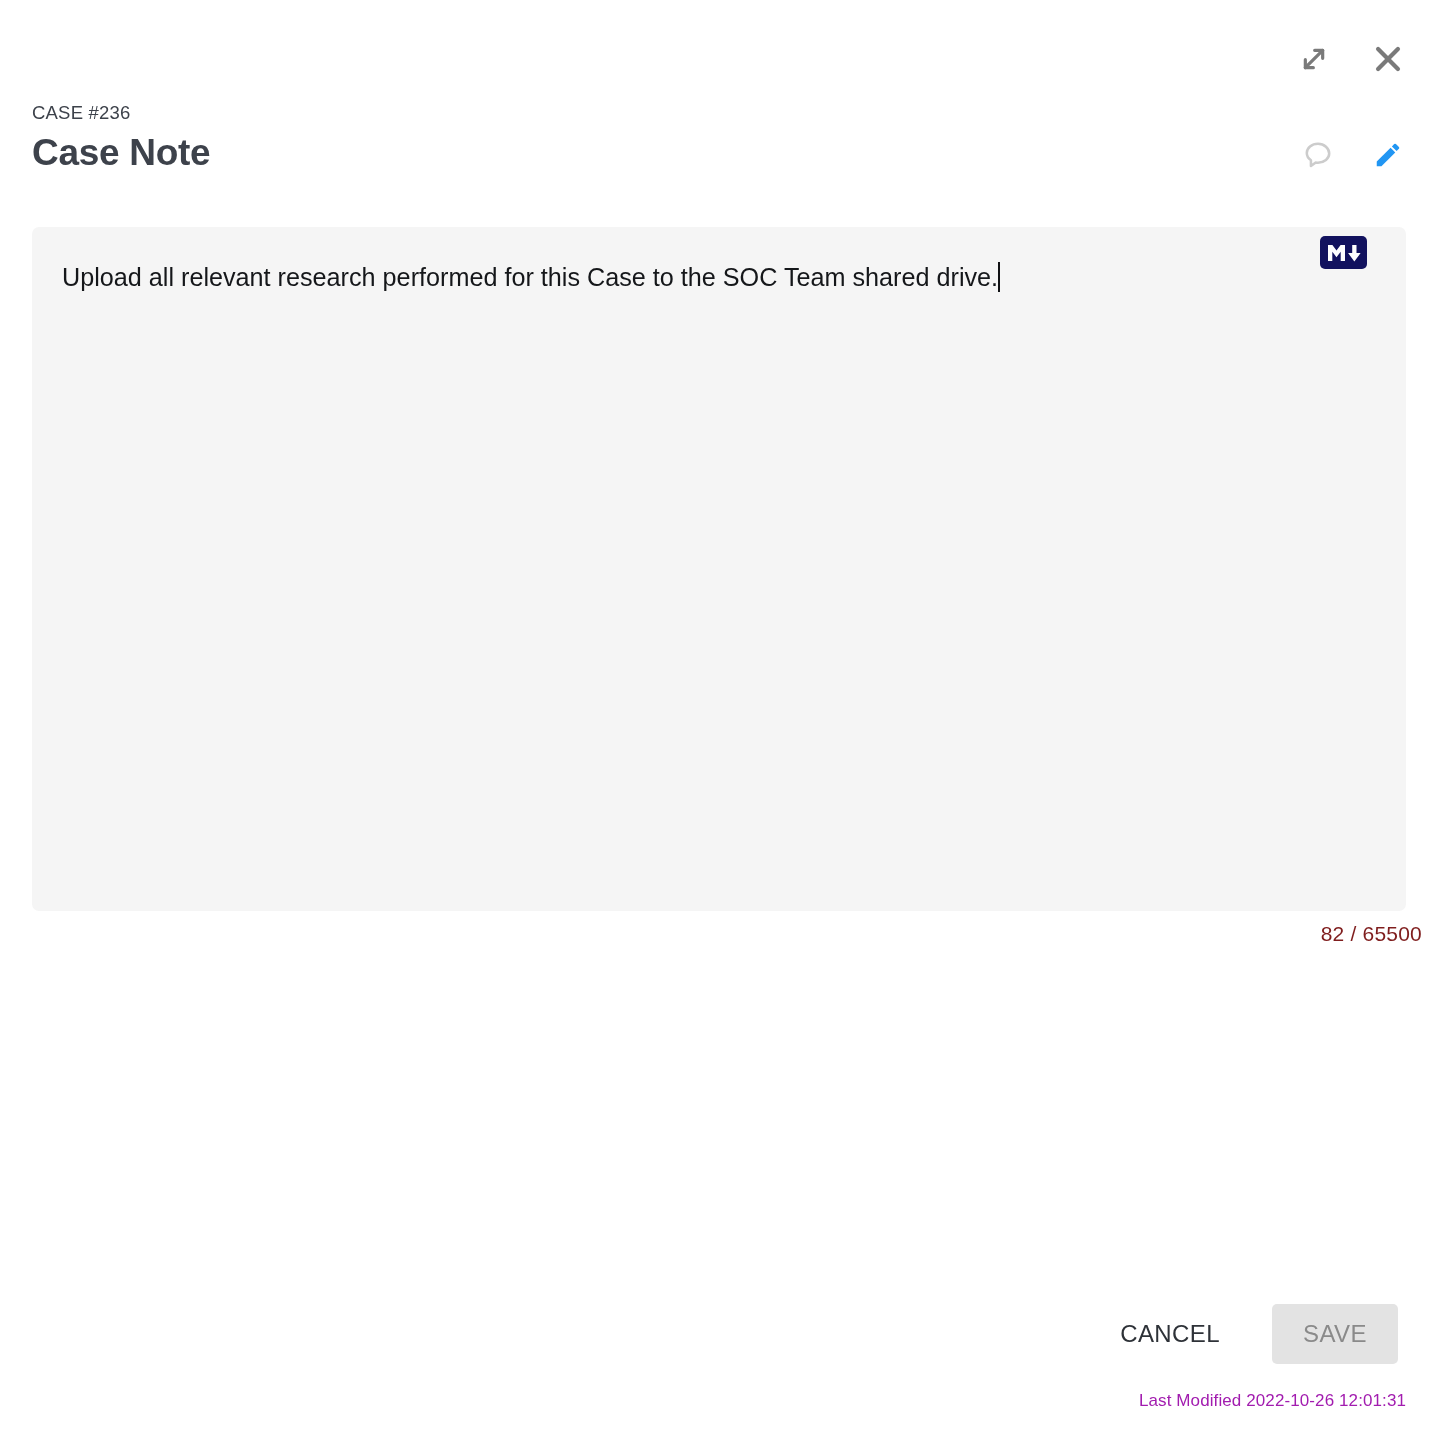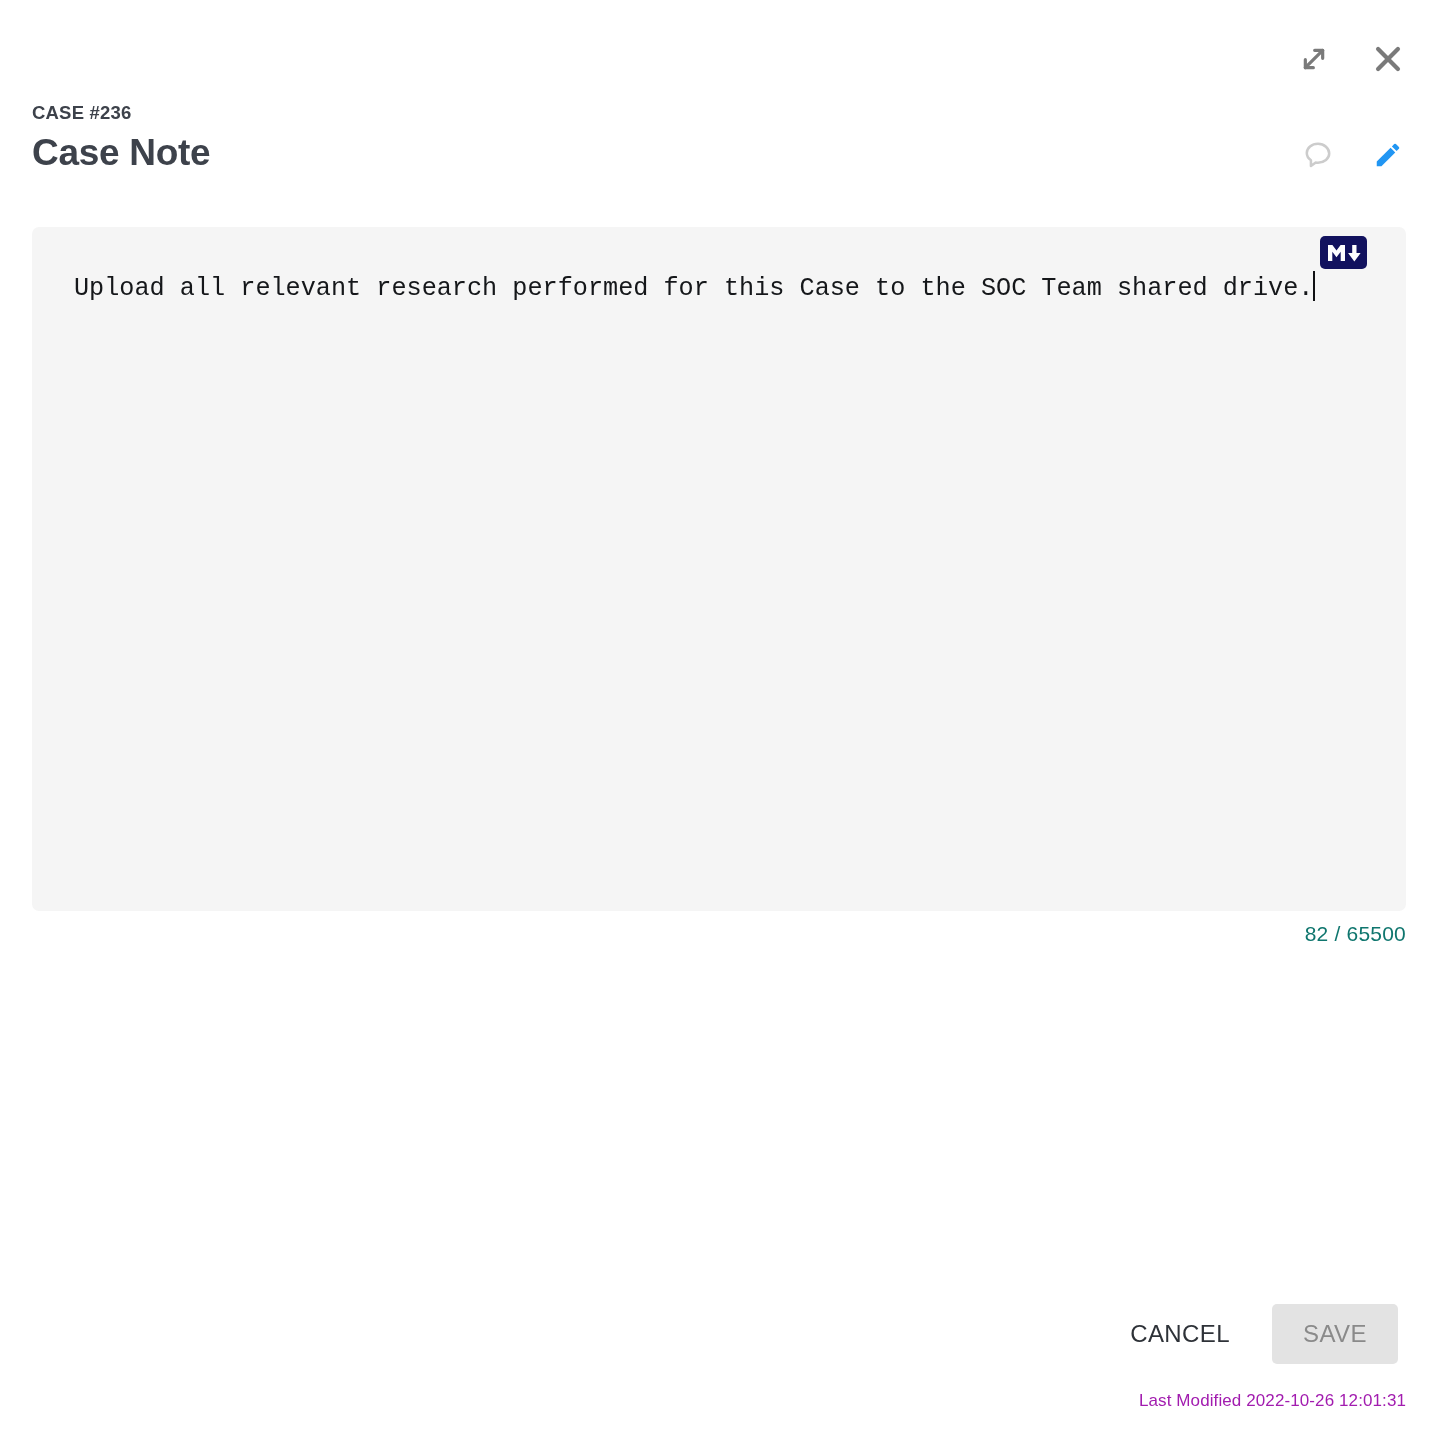--- a/index.html
+++ b/index.html
@@ -50,21 +50,21 @@
     top: 0;
     left: 0;
     right: 0;
     height: 200px;
   }
   .case-label {
     position: absolute;
     left: 32px;
     top: 104px;
     font-size: 18.5px;
-    font-weight: 700;
+    font-weight: 400;
     letter-spacing: 0.2px;
     color: #3d424b;
     line-height: 1;
   }
   .page-title {
     position: absolute;
     left: 32px;
     top: 131px;
     font-size: 37px;
     font-weight: 700;
@@ -92,28 +92,28 @@
   .editor {
     position: absolute;
     inset: 0;
     background: #f5f5f5;
     border-radius: 7px;
     box-sizing: border-box;
     padding: 32px 30px;
     overflow: hidden;
   }
   .note-text {
-    font-family: Liberation Mono, monospace;
+    font-family: Liberation Sans, sans-serif;
     font-size: 25.2px;
     line-height: 1.45;
     color: #15171a;
     white-space: pre-wrap;
     word-break: break-word;
     letter-spacing: 0px;
-    margin: 12px;
+    margin: 0;
   }
   .caret {
     display: inline-block;
     width: 2px;
     height: 30px;
     background: #101114;
     vertical-align: -6px;
     margin-left: 0px;
   }
 
@@ -128,35 +128,35 @@
     border-radius: 5px;
     display: flex;
     align-items: center;
     justify-content: center;
     cursor: pointer;
   }
   .md-badge svg { display: block; }
 
   .char-counter {
     position: absolute;
-    right: 32px;
+    right: 16px;
     top: 923px;
     font-size: 21px;
-    color: #0f766e;
+    color: #7f1d1d;
     letter-spacing: 0.2px;
     line-height: 1;
   }
 
   
   .footer-actions {
     position: absolute;
     right: 40px;
     top: 1304px;
     display: flex;
-    gap: 2px;
+    gap: 12px;
   }
   .btn-cancel {
     font-family: "Liberation Sans", sans-serif;
     font-size: 24px;
     letter-spacing: 0.4px;
     color: #2e3238;
     background: transparent;
     border: none;
     padding: 15px 22px;
     cursor: pointer;

